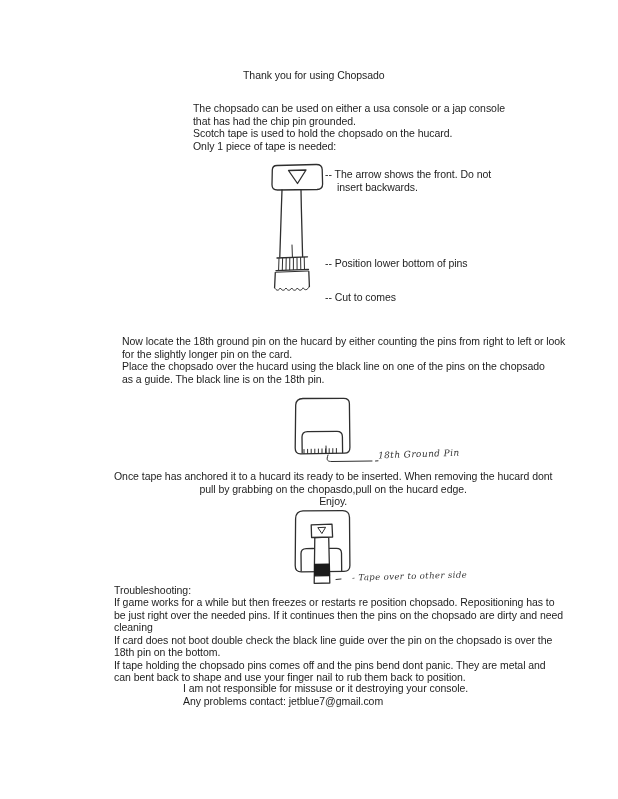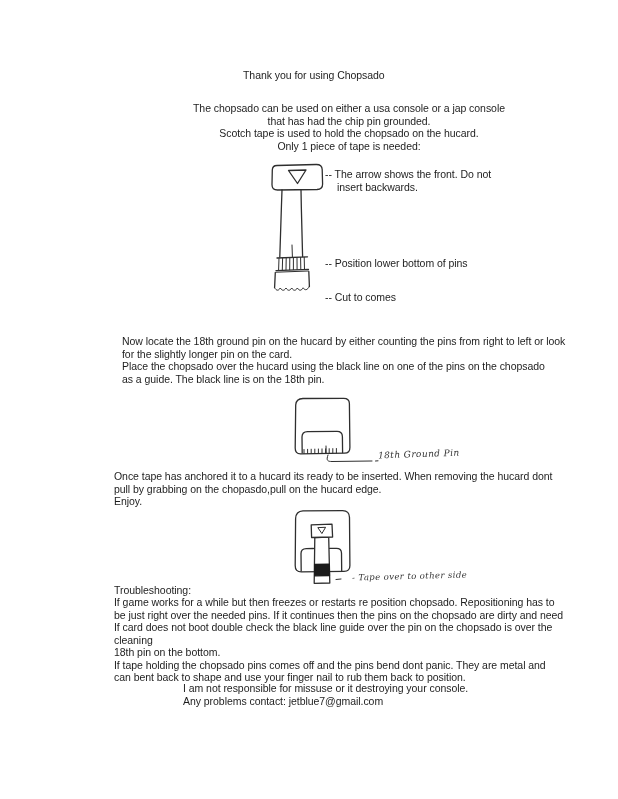--- a/index.html
+++ b/index.html
@@ -43,21 +43,21 @@
   svg.fig .fillwhite { fill:#ffffff; }
   svg.fig .filldark { fill:#1b1b1b; stroke:#1b1b1b; }
 </style>
 </head>
 <body>
 
 <div class="page">
 
   <div class="txt" style="left:213px; top:69px;">Thank you for using Chopsado</div>
 
-  <div class="txt block" style="left:163px; top:102px;text-align:center;">
+  <div class="txt block" style="left:163px; top:102px;">
     <div class="ln">The chopsado can be used on either a usa console or a jap console</div>
     <div class="ln">that has had the chip pin grounded.</div>
     <div class="ln">Scotch tape is used to hold the chopsado on the hucard.</div>
     <div class="ln">Only 1 piece of tape is needed:</div>
   </div>
 
   <svg class="fig" style="left:235px; top:158px;" width="70" height="140" viewBox="0 0 70 140">
 
     <path d="M12,7.5 L51,6.5 Q57,6.3 57.2,11.5 L57.6,26 Q57.7,31.3 52,31.5 L12.5,32 Q7,32 7,26.8 L7.3,12 Q7.4,7.6 12,7.5 Z"></path>
 
@@ -104,21 +104,21 @@
     <path d="M16.2,58.8 L16,43 Q16,37.8 21.5,37.7 L51,37.4 Q56.3,37.4 56.4,42.6 L56.6,58.6"></path>
 
     <path class="thin" d="M18,55.5 L18,59.5 M21.6,55.3 L21.6,59.4 M25.2,55.2 L25.2,59.3 M28.8,55.1 L28.8,59.3 M32.4,55 L32.4,59.2 M36,54.9 L36,59.2 M39.6,54.8 L39.6,59.1 M43.2,54.7 L43.2,59.1 M46.8,54.6 L46.8,59 M50.4,54.5 L50.4,59"></path>
 
     <path class="thin" d="M40,52 L40.2,59.2"></path>
 
     <path class="thin" d="M42,61 C40,66.5 41.5,67.5 46,67.5 L86,67 M89.5,67 L92,66.8"></path>
   </svg>
   <div class="hand" style="left:348px; top:449px; transform:rotate(-2deg);">18th Ground Pin</div>
 
-  <div class="txt block" style="left:84px; top:470px;">
+  <div class="txt block" style="left:84px; top:470px;text-align:center;">
     <div class="ln">Once tape has anchored it to a hucard its ready to be inserted. When removing the hucard dont</div>
     <div class="ln">pull by grabbing on the chopasdo,pull on the hucard edge.</div>
     <div class="ln">Enjoy.</div>
   </div>
 
   <svg class="fig" style="left:258px; top:506px;" width="80" height="85" viewBox="0 0 80 85">
 
     <path d="M15,4.8 Q7.8,5.2 7.6,12.5 L7.2,59.5 Q7.1,66 13.5,65.9 L56,65.4 Q62,65.3 61.9,59.5 L61.5,11.5 Q61.4,4.6 54.5,4.7 L15,4.8 Z"></path>
 
     <path d="M13.2,65 L13,47.5 Q13,42.7 18.2,42.6 L25.5,42.5"></path>
@@ -132,22 +132,22 @@
     <path class="thin" d="M30.2,21.6 L37.6,21.3 L34.1,27.2 Z"></path>
 
     <path class="thin" d="M48,73.5 L53,73"></path>
   </svg>
   <div class="hand" style="left:322px; top:571px; font-size:8.5px; transform:rotate(-1.5deg);">- Tape over to other side</div>
 
   <div class="txt block" style="left:84px; top:584px; line-height:12.45px;">
     <div class="ln">Troubleshooting:</div>
     <div class="ln">If game works for a while but then freezes or restarts re position chopsado. Repositioning has to</div>
     <div class="ln">be just right over the needed pins. If it continues then the pins on the chopsado are dirty and need</div>
+    <div class="ln">cleaning</div>
     <div class="ln">If card does not boot double check the black line guide over the pin on the chopsado is over the</div>
-    <div class="ln">cleaning</div>
     <div class="ln">18th pin on the bottom.</div>
     <div class="ln">If tape holding the chopsado pins comes off and the pins bend dont panic. They are metal and</div>
     <div class="ln">can bent back to shape and use your finger nail to rub them back to position.</div>
   </div>
 
   <div class="txt block" style="left:153px; top:682px; line-height:13px;">
     <div class="ln">I am not responsible for missuse or it destroying your console.</div>
     <div class="ln">Any problems contact: jetblue7@gmail.com</div>
   </div>
 

